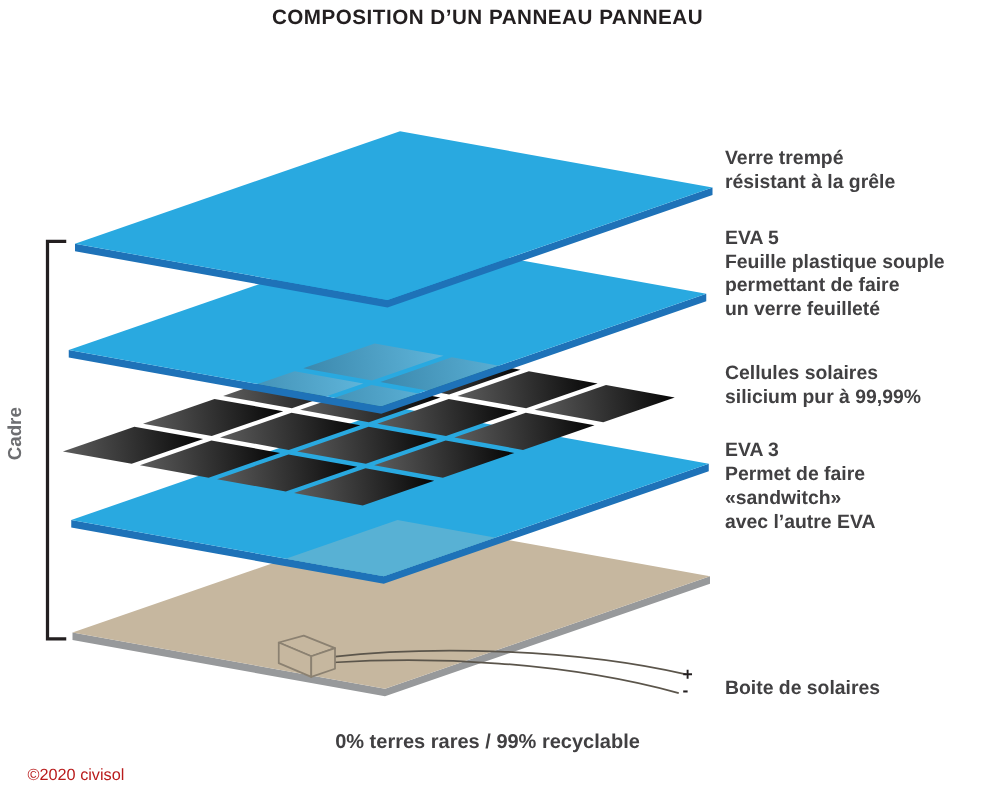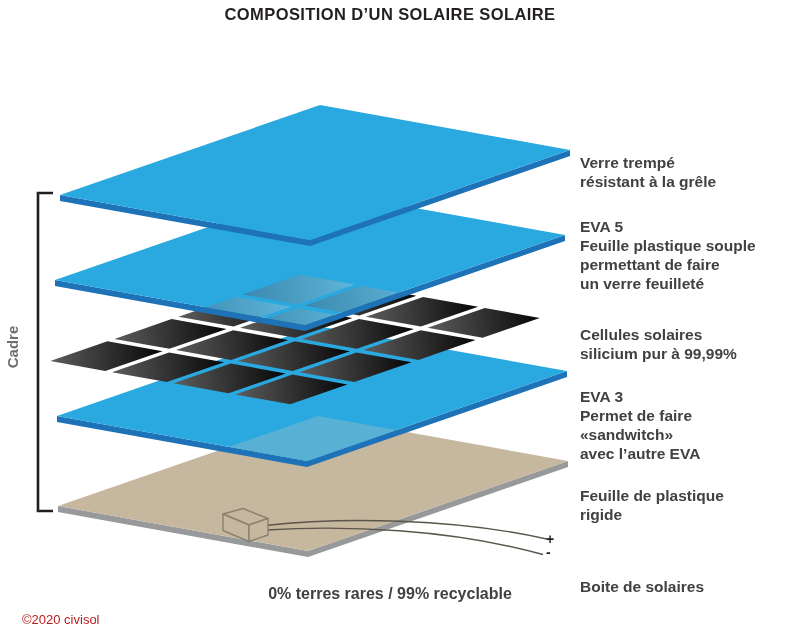--- a/index.html
+++ b/index.html
@@ -9,21 +9,20 @@
   }
   #diagram{position:absolute;left:0;top:0;}
   .title{
     position:absolute;left:0;top:5px;width:780px;text-align:center;
     font-size:16.5px;font-weight:bold;letter-spacing:.4px;color:#231F20;
   }
   .layer-label{
     position:absolute;left:580px;width:218px;
     font-size:15.5px;line-height:19px;font-weight:bold;color:#414042;
     white-space:pre-line;
-    margin-top:36px;
   }
   .lbl-verre{top:117px;}
   .lbl-eva1{top:181px;}
   .lbl-cellules{top:289px;}
   .lbl-eva2{top:351px;}
   .lbl-feuille{top:450px;}
   .lbl-boite{top:541px;}
   .cadre{
     position:absolute;left:-46px;top:337px;width:120px;height:20px;
     text-align:center;font-size:15px;font-weight:bold;color:#6D6E71;
@@ -243,38 +242,36 @@
         <polygon points="230.8,363.5 285.8,373.4 228.6,393.2 173.6,383.3" fill="url(#tg14)"></polygon>
         <polygon points="292.4,374.6 347.4,384.5 290.2,404.3 235.2,394.4" fill="url(#tg15)"></polygon>
       </g>
       <g>
         <polygon points="60.0,195.0 310.0,240.0 570.0,150.0 570.0,156.0 310.0,246.0 60.0,201.0" fill="#1E72B8"></polygon>
         <polygon points="320.0,105.0 570.0,150.0 310.0,240.0 60.0,195.0" fill="#29A9E0"></polygon>
       </g>
       <path d="M53,193 L38,193 L38,511 L53,511" fill="none" stroke="#231F20" stroke-width="2.6"></path>
     </svg>
 
-  <div class="title">COMPOSITION D’UN SOLAIRE SOLAIRE</div>
+  <div class="title">COMPOSITION D’UN PANNEAU PANNEAU</div>
 
   <div class="cadre">Cadre</div>
 
   <div class="layer-label lbl-verre">Verre trempé
 résistant à la grêle</div>
   <div class="layer-label lbl-eva1">EVA 5
 Feuille plastique souple
 permettant de faire
 un verre feuilleté</div>
   <div class="layer-label lbl-cellules">Cellules solaires
 silicium pur à 99,99%</div>
   <div class="layer-label lbl-eva2">EVA 3
 Permet de faire
 «sandwitch»
 avec l’autre EVA</div>
-  <div class="layer-label lbl-feuille">Feuille de plastique
-rigide</div>
   <div class="layer-label lbl-boite">Boite de solaires</div>
 
   <div class="polarity plus">+</div>
   <div class="polarity minus">-</div>
 
   <div class="footer">0% terres rares / 99% recyclable</div>
   <div class="copyright">©2020 civisol</div>
 </div>
 
 </body></html>

